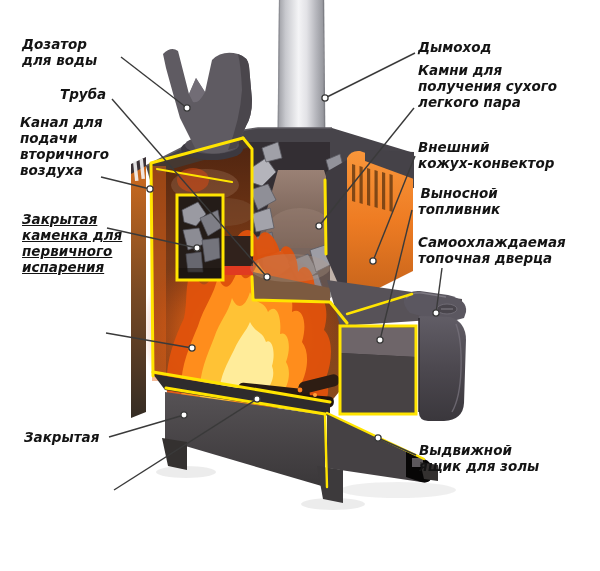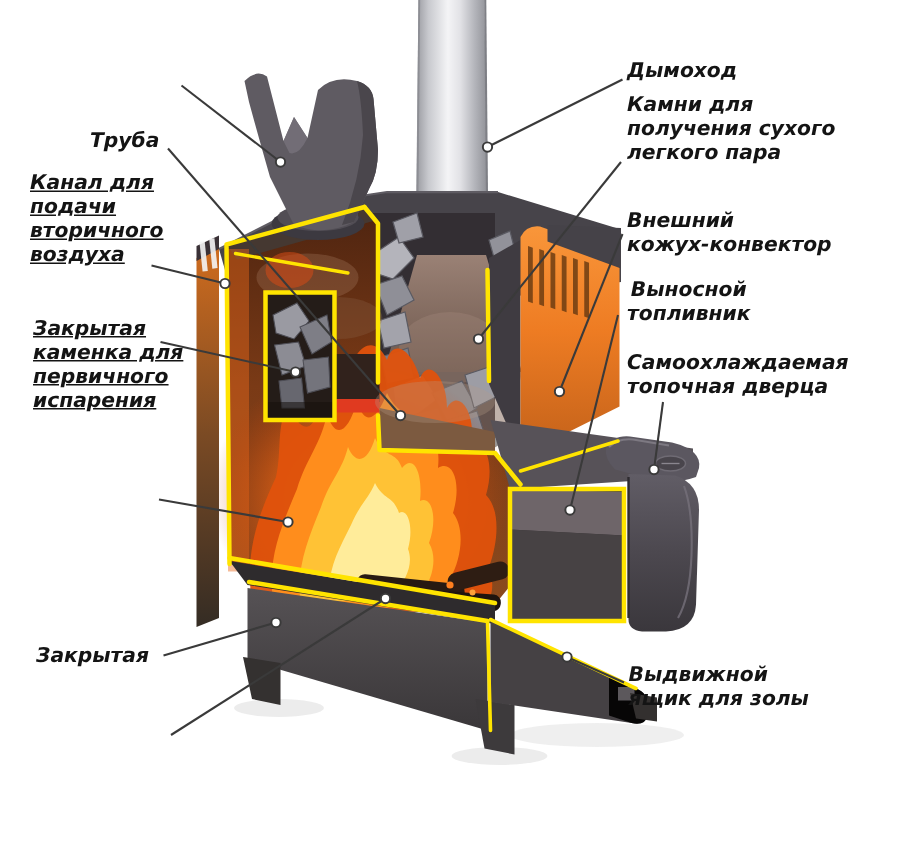--- a/index.html
+++ b/index.html
@@ -255,22 +255,24 @@
       <circle cx="257" cy="399" r="3.1"></circle>
       <circle cx="325" cy="98" r="3.1"></circle>
       <circle cx="319" cy="226" r="3.1"></circle>
       <circle cx="373" cy="261" r="3.1"></circle>
       <circle cx="380" cy="340" r="3.1"></circle>
       <circle cx="436" cy="313" r="3.1"></circle>
       <circle cx="378" cy="438" r="3.1"></circle>
     </g>
   </svg>
 
+  <div class="callout" style="left:22px;top:36px;">Дозатор
+для воды</div>
   <div class="callout" style="left:60px;top:86px;">Труба</div>
-  <div class="callout" style="left:20px;top:114px;text-decoration:underline;">Канал для
+  <div class="callout" style="left:20px;top:114px;">Канал для
 подачи
 вторичного
 воздуха</div>
   <div class="callout" style="left:22px;top:211px;text-decoration:underline;">Закрытая
 каменка для
 первичного
 испарения</div>
   <div class="callout" style="left:24px;top:429px;">Закрытая</div>
 
   <div class="callout" style="left:418px;top:39px;">Дымоход</div>

